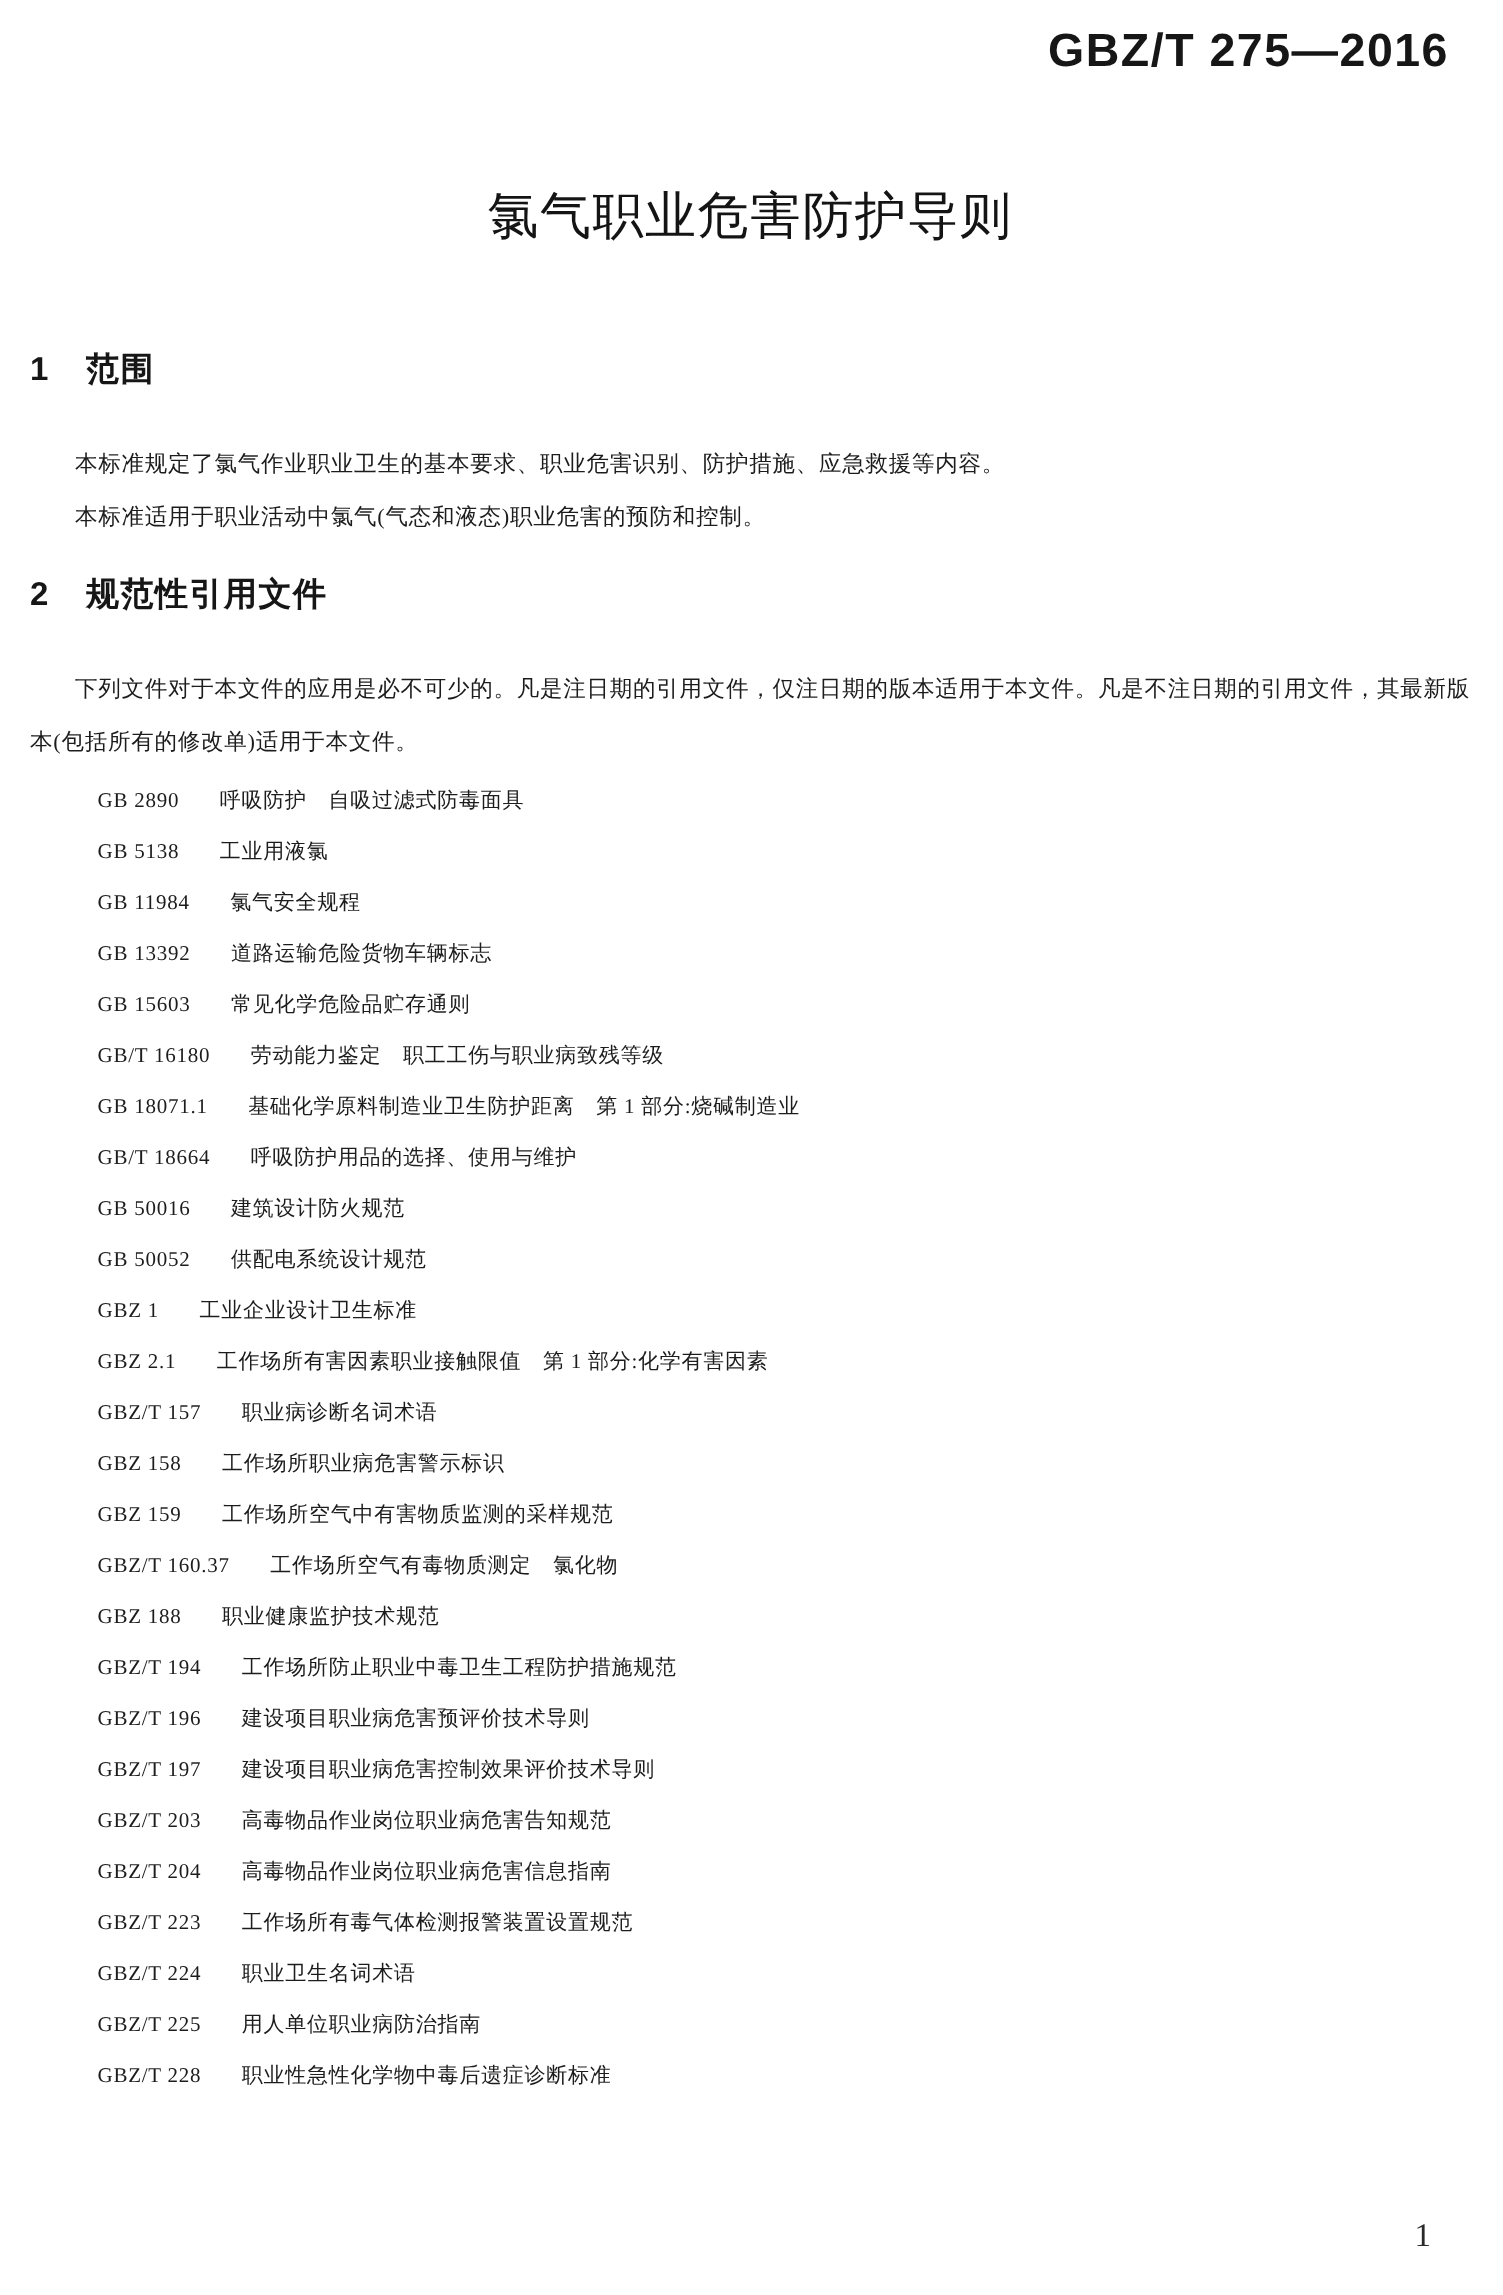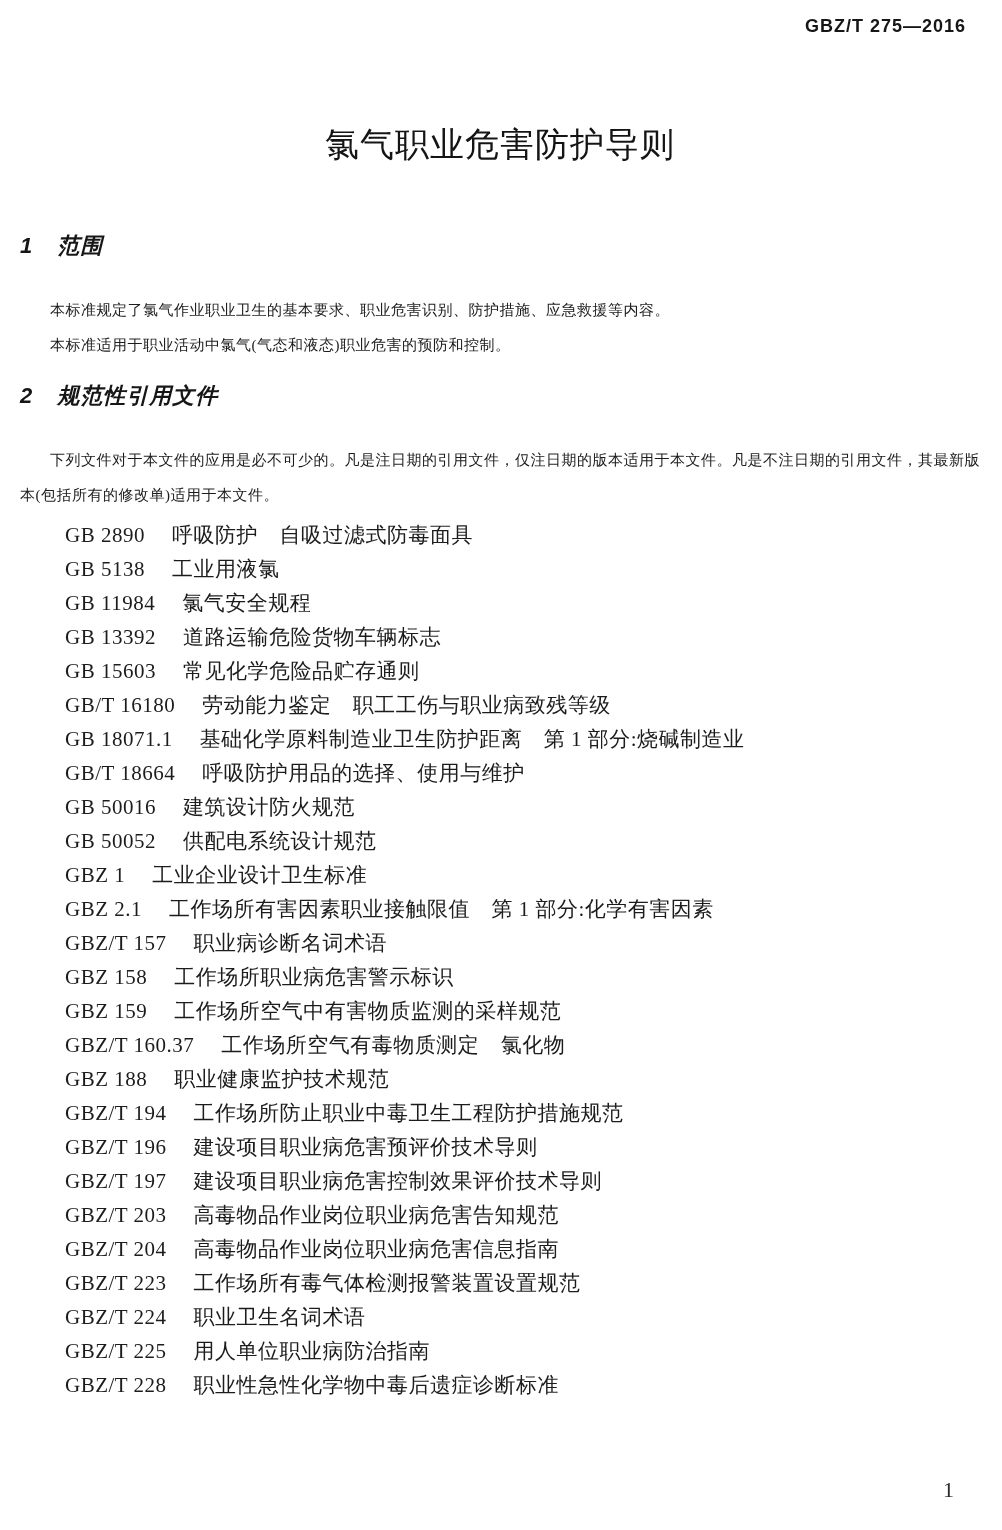--- a/index.html
+++ b/index.html
@@ -21,21 +21,21 @@
     height: 100%;
     padding: 0 22px 0 20px;
     box-sizing: border-box;
   }
   .header-code {
     position: absolute;
     top: 16px;
     right: 36px;
     font-family: "Liberation Sans", "DejaVu Sans", sans-serif;
     font-weight: bold;
-    font-size: 18px;
+    font-size: 31px;
     letter-spacing: 1px;
     color: #161616;
   }
   .doc-title {
     margin: 0;
     padding-top: 124px;
     text-align: center;
     font-family: "Liberation Sans", "DejaVu Sans", sans-serif;
     font-weight: normal;
     font-size: 34px;
@@ -44,21 +44,20 @@
     color: #141414;
   }
   .section-heading {
     margin: 0;
     font-family: "Liberation Sans", "DejaVu Sans", sans-serif;
     font-weight: bold;
     font-size: 22px;
     line-height: 26px;
     letter-spacing: 1px;
     color: #161616;
-    font-style: italic;
   }
   .section-heading .sec-num {
     display: inline-block;
     margin-right: 24px;
   }
   #section1-heading { margin-top: 68px; }
   #section2-heading { margin-top: 20px; }
   .para-group { margin-top: 34px; }
   .para-group-2 { }
   .para {
@@ -70,21 +69,21 @@
     text-align: justify;
     color: #1c1c1c;
   }
   .refs-list {
     list-style: none;
     margin: 5px 0 0 0;
     padding: 0;
   }
   .ref-item {
     padding-left: 45px;
-    font-size: 21px;
+    font-size: 14px;
     line-height: 34px;
     letter-spacing: 0.5px;
     white-space: nowrap;
     color: #1c1c1c;
   }
   .ref-code {
     display: inline-block;
     margin-right: 27px;
   }
   .page-number {

